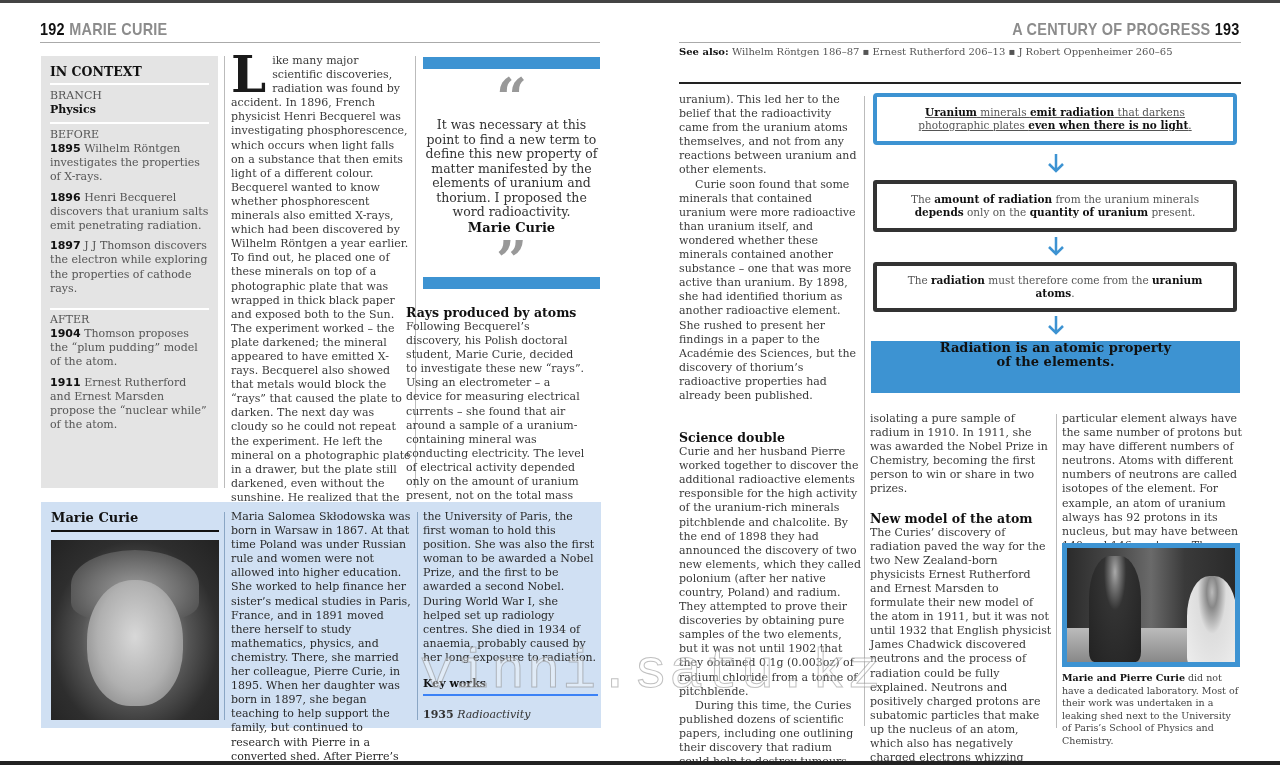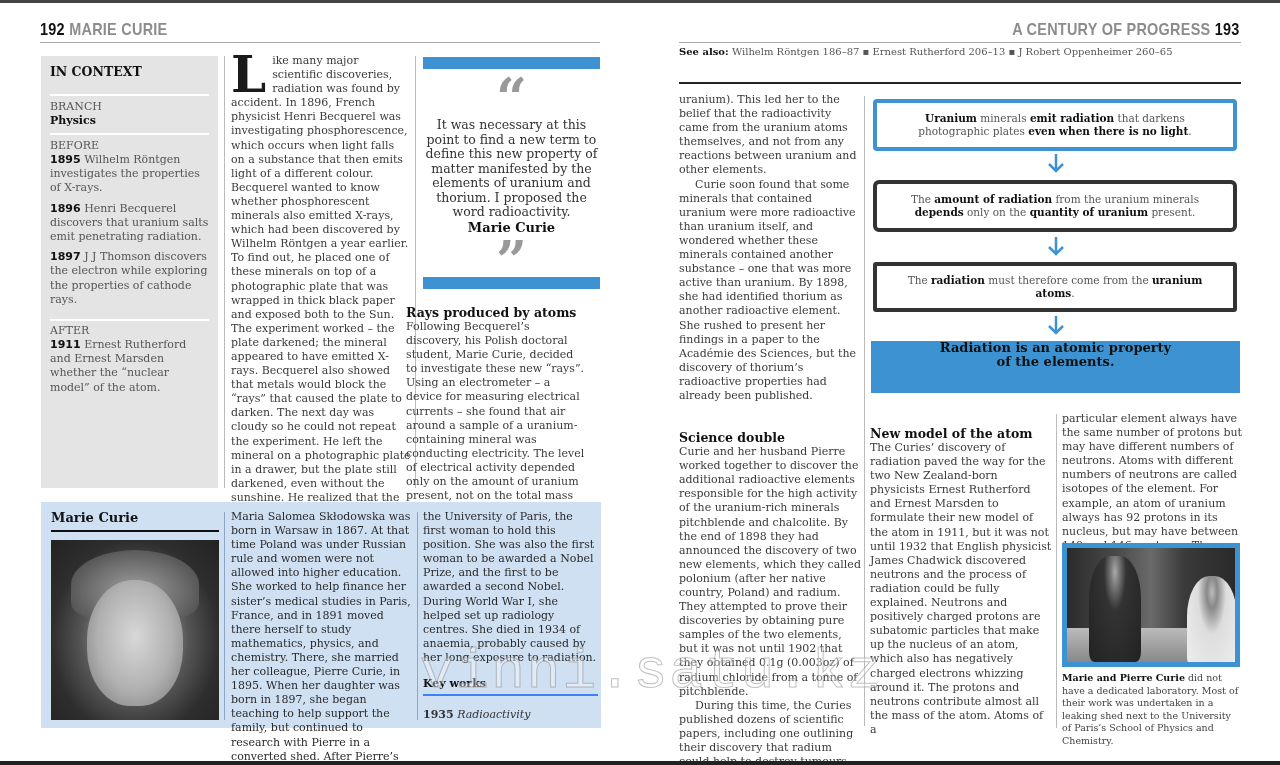--- a/index.html
+++ b/index.html
@@ -10,21 +10,21 @@
   .ptxt { color: #8c8c8c; }
   .left-title { left: 40px; transform-origin: left center; }
   .right-title { right: 40px; transform-origin: right center; }
   .hr { position: absolute; height: 1px; background: #aaa; }
   .txt { font-size: 11px; line-height: 14.1px; color: #3a3a3a; }
   .col { position: absolute; }
   .vline { position: absolute; width: 1px; background: #bbb; }
 
   
   .context { position: absolute; left: 41px; top: 56px; width: 177px; height: 432px; background: #e4e4e4; padding: 8px 9px; }
-  .context h3 { font-size: 12.5px; color: #111; font-weight: bold; padding-bottom: 15px; border-bottom: 2px solid #fff; margin-bottom: 4px; }
+  .context h3 { font-size: 12.5px; color: #111; font-weight: bold; padding-bottom: 4px; border-bottom: 2px solid #fff; margin-bottom: 4px; }
   .ctx-label { font-size: 11px; line-height: 14px; color: #555; }
   .ctx-val { font-size: 11px; font-weight: bold; color: #111; padding-bottom: 5px; border-bottom: 2px solid #fff; margin-bottom: 4px; line-height: 14px; }
   .ctx-item { font-size: 11px; line-height: 14.2px; color: #555; margin-bottom: 6px; }
   .ctx-item b { font-family: "DejaVu Sans", sans-serif; color: #111; font-size: 11px; }
   .ctx-sep { border-bottom: 2px solid #fff; margin-bottom: 3px; padding-bottom: 12px; }
 
   .dropcap { float: left; font-family: "DejaVu Serif", serif; font-weight: bold; font-size: 50px; line-height: 40px; color: #1a1a1a; margin: 1px 6px 0 0; }
 
   
   .qbar { position: absolute; left: 423px; width: 177px; height: 12px; background: #3d93d2; }
@@ -81,21 +81,22 @@
 
 <div class="context">
   <h3>IN CONTEXT</h3>
   <div class="ctx-label">BRANCH</div>
   <div class="ctx-val">Physics</div>
   <div class="ctx-label">BEFORE</div>
   <div class="ctx-item"><b>1895</b> <span>Wilhelm Röntgen investigates the properties of X-rays.</span></div>
   <div class="ctx-item"><b>1896</b> <span>Henri Becquerel discovers that uranium salts emit penetrating radiation.</span></div>
   <div class="ctx-item ctx-sep"><b>1897</b> <span>J J Thomson discovers the electron while exploring the properties of cathode rays.</span></div>
   <div class="ctx-label">AFTER</div>
-  <div class="ctx-item"><b>1911</b> <span>Ernest Rutherford and Ernest Marsden whether the “nuclear model” of the atom.</span></div>
+  <div class="ctx-item"><b>1904</b> <span>Thomson proposes the “plum pudding” model of the atom.</span></div>
+  <div class="ctx-item"><b>1911</b> <span>Ernest Rutherford and Ernest Marsden propose the “nuclear while” of the atom.</span></div>
 </div>
 
 <div class="vline" style="left:224px;top:56px;height:432px;"></div>
 
 <div class="col txt" style="left:231px;top:54px;width:180px;">
   <span class="dropcap">L</span><span>ike many major scientific discoveries, radiation was found by accident. In 1896, French physicist Henri Becquerel was investigating phosphorescence, which occurs when light falls on a substance that then emits light of a different colour. Becquerel wanted to know whether phosphorescent minerals also emitted X-rays, which had been discovered by Wilhelm Röntgen a year earlier. To find out, he placed one of these minerals on top of a photographic plate that was wrapped in thick black paper and exposed both to the Sun. The experiment worked – the plate darkened; the mineral appeared to have emitted X-rays. Becquerel also showed that metals would block the “rays” that caused the plate to darken. The next day was cloudy so he could not repeat the experiment. He left the mineral on a photographic plate in a drawer, but the plate still darkened, even without the sunshine. He realized that the mineral must have an internal source of energy, which turned out to be the result of the breakdown of atoms of uranium in the mineral he was using. He had detected radioactivity.</span>
 </div>
 
 <div class="vline" style="left:415px;top:56px;height:432px;"></div>
 
@@ -142,43 +143,44 @@
 
 <div class="col txt" style="left:679px;top:93px;width:183px;">
   <div>uranium). This led her to the belief that the radioactivity came from the uranium atoms themselves, and not from any reactions between uranium and other elements.</div>
   <div style="text-indent:16px;">Curie soon found that some minerals that contained uranium were more radioactive than uranium itself, and wondered whether these minerals contained another substance – one that was more active than uranium. By 1898, she had identified thorium as another radioactive element. She rushed to present her findings in a paper to the Académie des Sciences, but the discovery of thorium’s radioactive properties had already been published.</div>
   <h4 class="sub" style="margin-top:27px;">Science double</h4>
   <div>Curie and her husband Pierre worked together to discover the additional radioactive elements responsible for the high activity of the uranium-rich minerals pitchblende and chalcolite. By the end of 1898 they had announced the discovery of two new elements, which they called polonium (after her native country, Poland) and radium. They attempted to prove their discoveries by obtaining pure samples of the two elements, but it was not until 1902 that they obtained 0.1g (0.003oz) of radium chloride from a tonne of pitchblende.</div>
   <div style="text-indent:16px;">During this time, the Curies published dozens of scientific papers, including one outlining their discovery that radium could help to destroy tumours. They did not patent these discoveries, but in 1903, they were jointly awarded the Nobel Prize in Physics, along with Becquerel. Marie continued her scientific work after her husband’s death in 1906, and succeeded in</div>
 </div>
 <div class="vline" style="left:864px;top:96px;height:630px;"></div>
 
-<div class="fbox blue" style="top:99px;height:52px;">
+<div class="fbox blue" style="top:93px;height:52px;text-decoration:underline;">
   <div><b>Uranium</b><span> minerals </span><b>emit radiation</b><span> that darkens photographic plates </span><b>even when there is no light</b><span>.</span></div>
 </div>
 <svg class="farrow" style="top:153px;" viewBox="0 0 20 20">
     <path d="M10 1 V18 M3 11 L10 18 L17 11" stroke="#3d93d2" stroke-width="2.5" fill="none"></path>
   </svg>
-<div class="fbox dark" style="top:180px;height:52px;border-radius:6px;">
+<div class="fbox dark" style="top:180px;height:52px;">
   <div><span>The </span><b>amount of radiation</b><span> from the uranium minerals </span><b>depends</b><span> only on the </span><b>quantity of uranium</b><span> present.</span></div>
 </div>
 <svg class="farrow" style="top:236px;" viewBox="0 0 20 20">
     <path d="M10 1 V18 M3 11 L10 18 L17 11" stroke="#3d93d2" stroke-width="2.5" fill="none"></path>
   </svg>
 <div class="fbox dark" style="top:262px;height:50px;">
   <div><span>The </span><b>radiation</b><span> must therefore come from the </span><b>uranium atoms</b><span>.</span></div>
 </div>
 <svg class="farrow" style="top:315px;" viewBox="0 0 20 20">
     <path d="M10 1 V18 M3 11 L10 18 L17 11" stroke="#3d93d2" stroke-width="2.5" fill="none"></path>
   </svg>
 <div class="fresult">
   <div style="width:240px;">Radiation is an atomic property of the elements.</div>
 </div>
 
 <div class="col txt" style="left:870px;top:412px;width:182px;">
+  <div>isolating a pure sample of radium in 1910. In 1911, she was awarded the Nobel Prize in Chemistry, becoming the first person to win or share in two prizes.</div>
   <h4 class="sub" style="margin-top:14px;">New model of the atom</h4>
   <div>The Curies’ discovery of radiation paved the way for the two New Zealand-born physicists Ernest Rutherford and Ernest Marsden to formulate their new model of the atom in 1911, but it was not until 1932 that English physicist James Chadwick discovered neutrons and the process of radiation could be fully explained. Neutrons and positively charged protons are subatomic particles that make up the nucleus of an atom, which also has negatively charged electrons whizzing around it. The protons and neutrons contribute almost all the mass of the atom. Atoms of a</div>
 </div>
 <div class="vline" style="left:1056px;top:414px;height:314px;"></div>
 
 <div class="col txt" style="left:1062px;top:412px;width:182px;">particular element always have the same number of protons but may have different numbers of neutrons. Atoms with different numbers of neutrons are called isotopes of the element. For example, an atom of uranium always has 92 protons in its nucleus, but may have between 140 and 146 neutrons. These »</div>
 <div class="photo2">
   <div class="ph-table"></div>
   <div class="ph-man"></div>
   <div class="ph-woman"></div>

